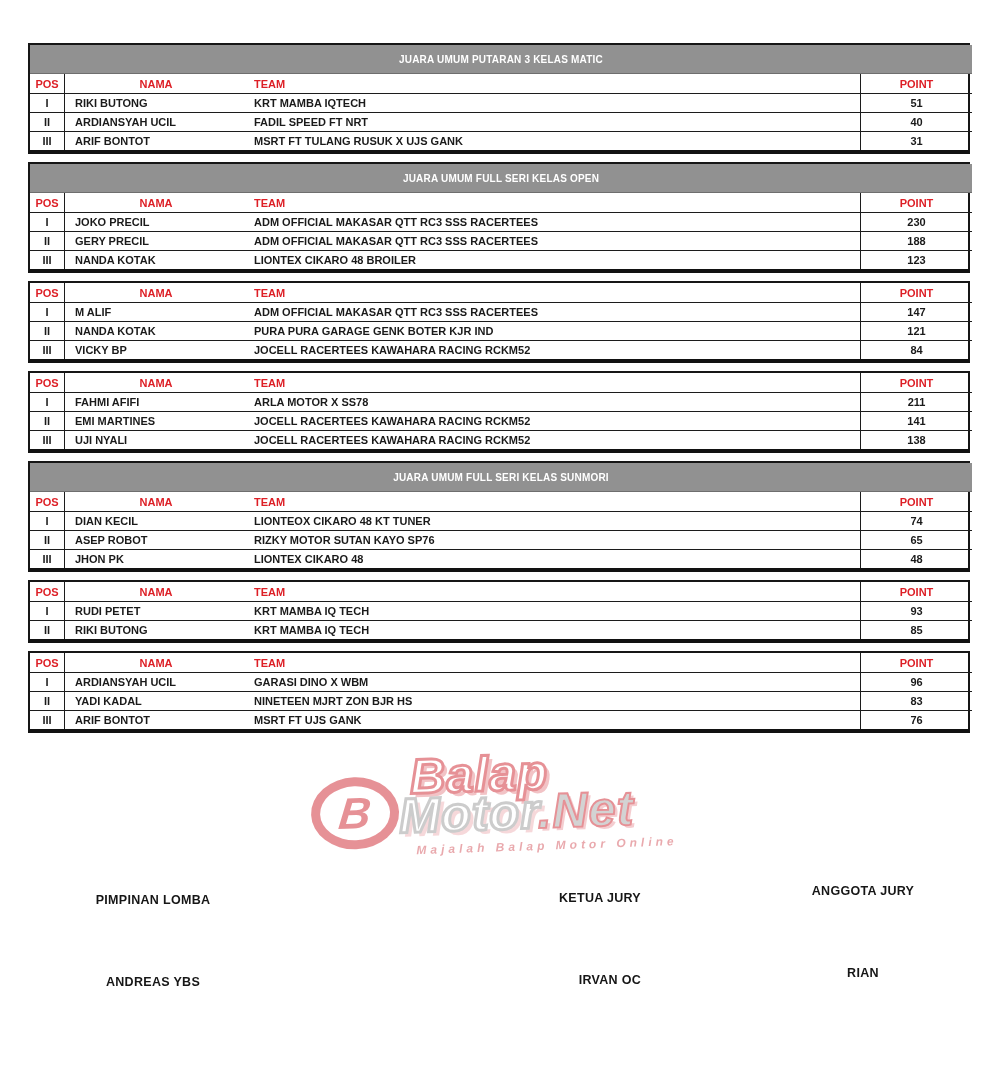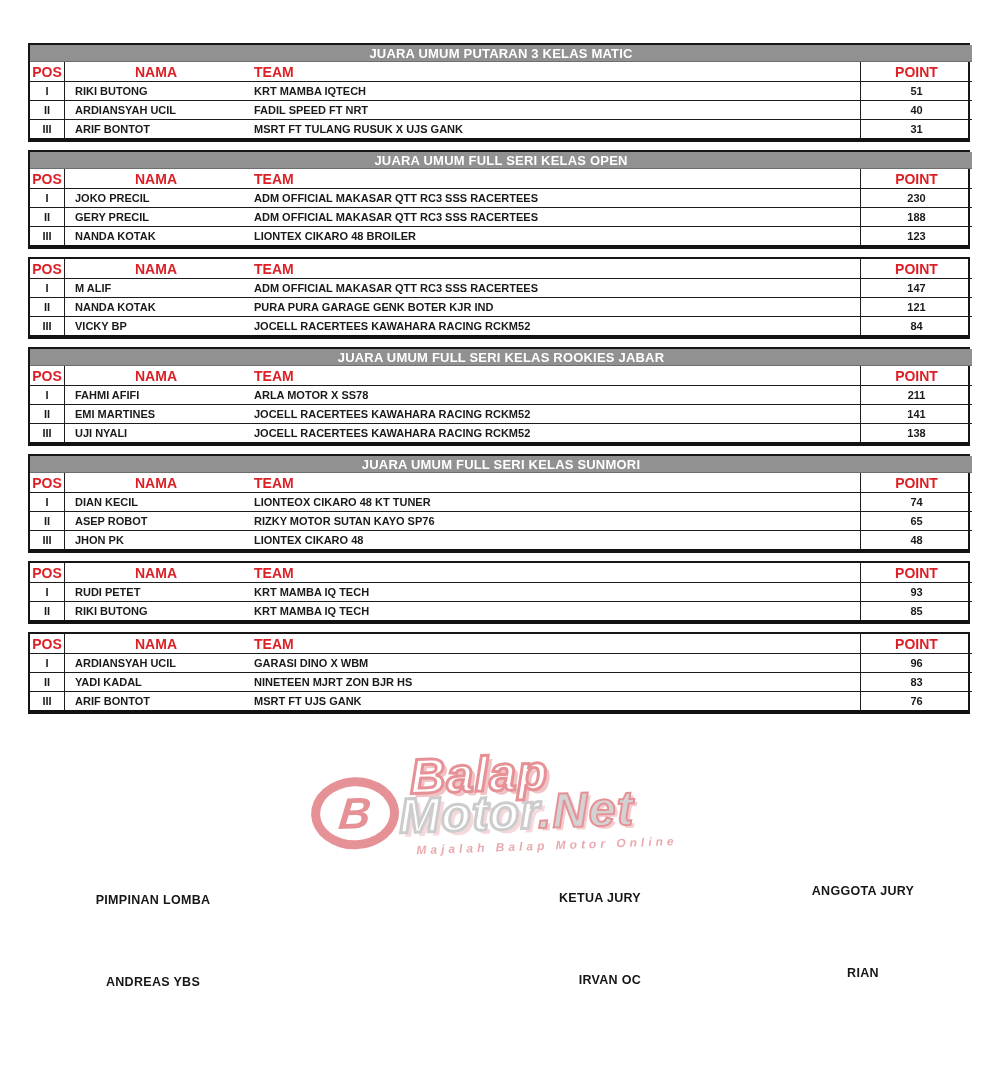--- a/index.html
+++ b/index.html
@@ -20,26 +20,26 @@
   table.rtable {
     width:100%; border-collapse:separate; border-spacing:0;
     table-layout:fixed;
   }
   col.w-pos  { width:35px; }
   col.w-nama { width:182px; }
   col.w-team { width:613px; }
   col.w-point{ width:112px; }
 
   .title-cell {
-    height:17px; background:#919191; border-bottom:1px solid #6e6e6e;
-    color:#ffffff; font-weight:bold; font-size:13px; letter-spacing:.2px;
+    height:29px; background:#919191; border-bottom:1px solid #6e6e6e;
+    color:#ffffff; font-weight:bold; font-size:10px; letter-spacing:.2px;
     text-align:center; vertical-align:middle;
   }
   tr.cols th {
-    height:19px; font-size:14px; font-weight:bold; color:#dd1f26;
+    height:19px; font-size:11px; font-weight:bold; color:#dd1f26;
     vertical-align:middle; white-space:nowrap; overflow:hidden;
   }
   tr.drow td {
     height:19px; font-size:11px; font-weight:bold; color:#1a1a1a;
     border-top:1.5px solid #1c1c1c;
     vertical-align:middle; white-space:nowrap; overflow:hidden;
   }
   .c-pos   { text-align:center; border-right:1.5px solid #1c1c1c; }
   .c-nama  { text-align:left; padding-left:10px; }
   th.c-nama{ text-align:center; padding-left:0; }
@@ -230,23 +230,20 @@
 
   <div class="twrap">
     <table class="rtable">
       <colgroup>
         <col class="w-pos">
             <col class="w-nama">
             <col class="w-team">
             <col class="w-point">
       </colgroup>
       <thead>
-        <tr>
-          <th colspan="4" class="title-cell">JUARA UMUM FULL SERI KELAS ROOKIES JABAR</th>
-        </tr>
         <tr class="cols">
           <th class="c-pos">POS</th>
           <th class="c-nama">NAMA</th>
           <th class="c-team">TEAM</th>
           <th class="c-point">POINT</th>
         </tr>
       </thead>
       <tbody>
 
       <tr class="drow">

